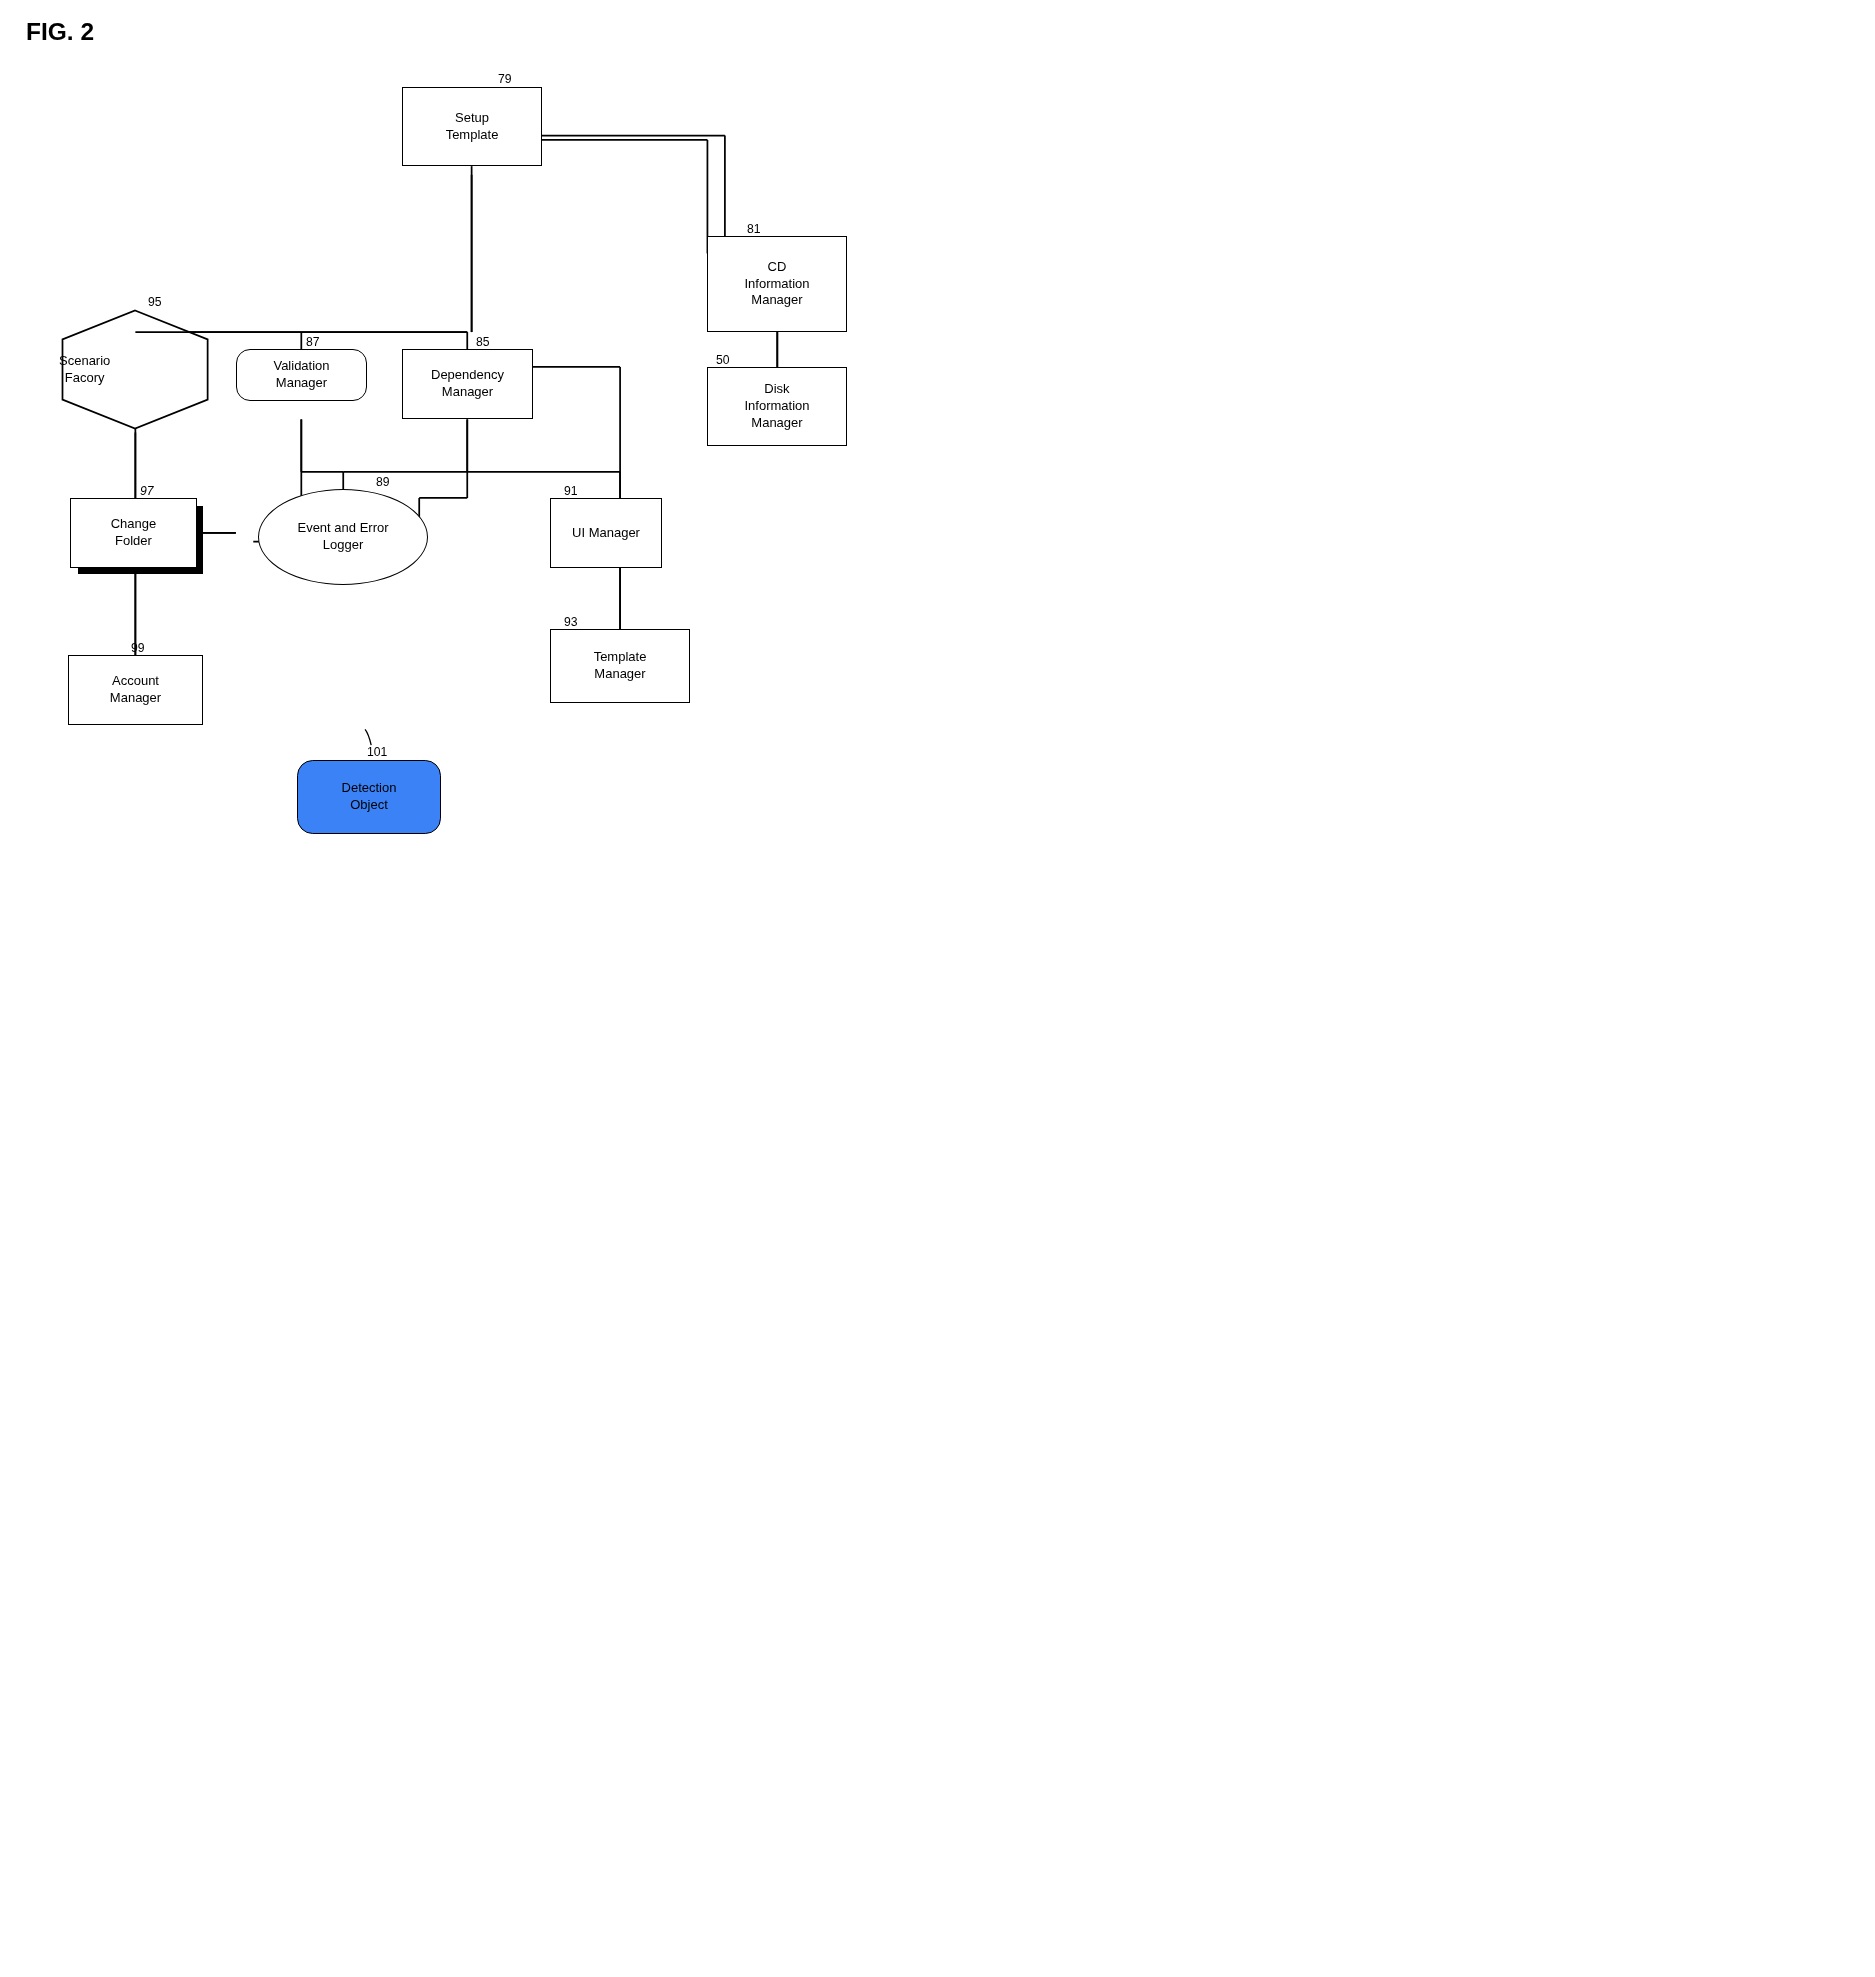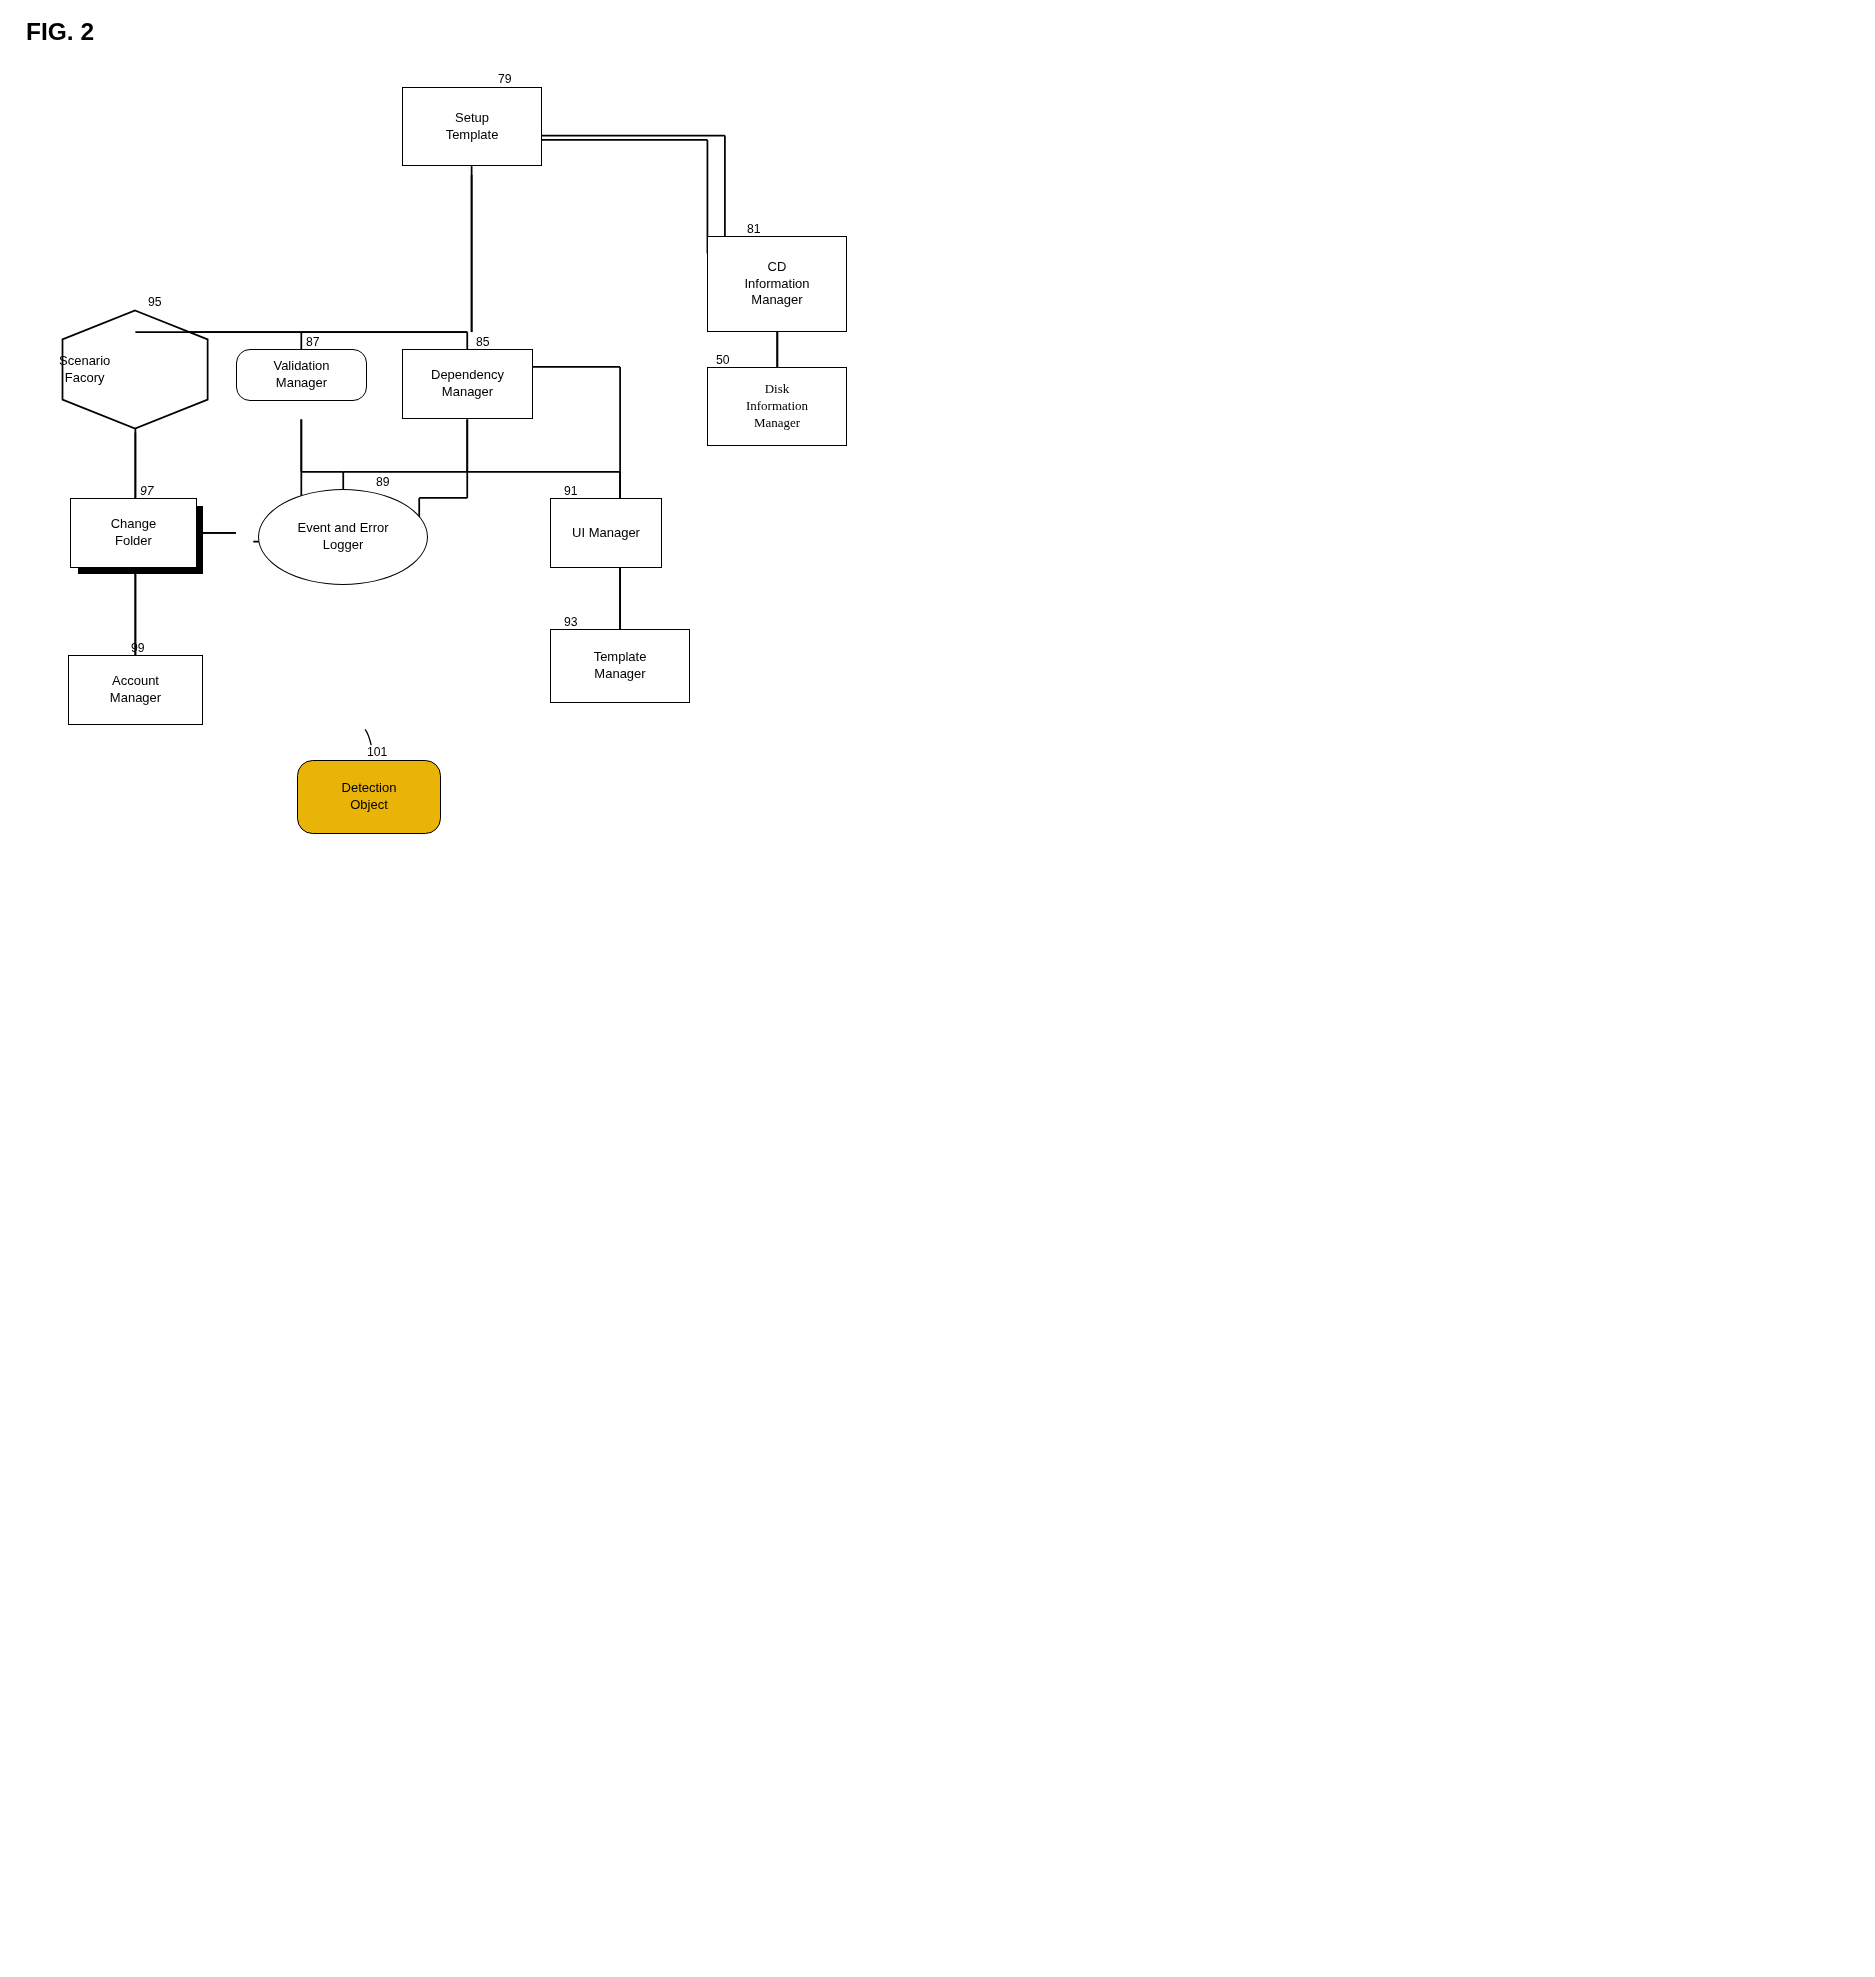--- a/index.html
+++ b/index.html
@@ -41,21 +41,21 @@
       background: #fff;
     }
     .ellipse {
       border: 1.7px solid #000;
       border-radius: 50%;
       background: #fff;
     }
     .rounded-rect {
       border: 1.7px solid #000;
       border-radius: 15.7px;
-      background: #eab308;
+      background: #3b82f6;
     }
     
     .shadow-box {
       border: 1.7px solid #000;
       background: #fff;
       position: absolute;
     }
     .shadow-box::after {
       content: '';
       position: absolute;
@@ -139,21 +139,21 @@
 <span class="ref-num" style="left:498px; top:72px;">79</span>
 
 <div class="node box" style="left:707px; top:236px; width:140px; height:96px;">
   <span style="white-space:pre-line;">CD
 Information
 Manager</span>
 </div>
 <span class="ref-num" style="left:747px; top:222px;">81</span>
 
 <div class="node box" style="left:707px; top:367px; width:140px; height:79px;">
-  <span style="white-space:pre-line;font-family:Liberation Serif, serif;">Disk
+  <span style="white-space:pre-line;">Disk
 Information
 Manager</span>
 </div>
 <span class="ref-num" style="left:716px; top:353px;">50</span>
 
 <div class="hexagon" style="left:59px; top:306px; width:153px; height:127px;">
   <svg width="153" height="127" viewBox="0 0 175 145">
     <polygon points="87,5 170,38 170,107 87,140 4,107 4,38" fill="white" stroke="black" stroke-width="2"></polygon>
   </svg>
   <span class="hex-text" style="white-space:pre-line;">Scenario

